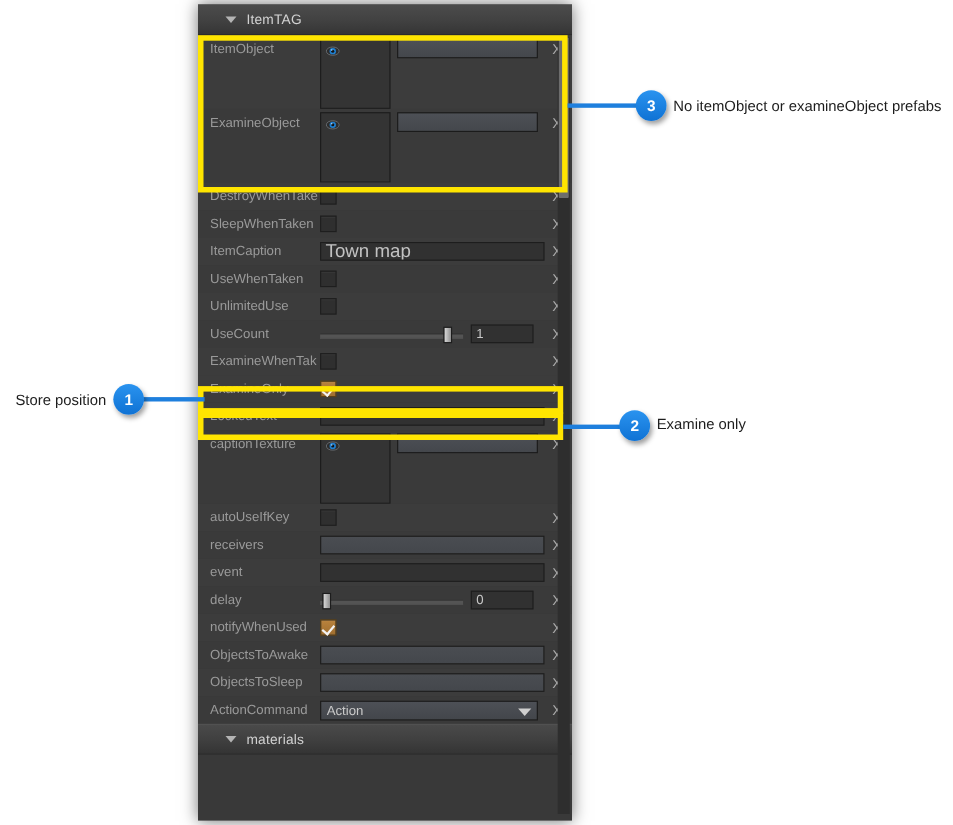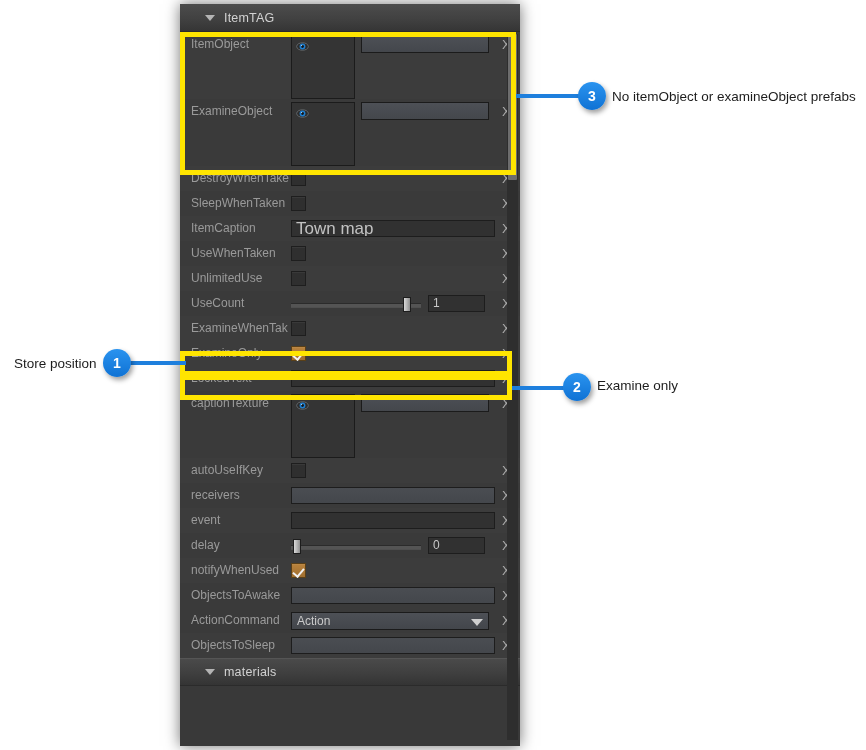--- a/index.html
+++ b/index.html
@@ -475,31 +475,31 @@
         </div>
         <div class="row-x">X</div>
       </div>
       <div class="row alt">
         <div class="row-label">ObjectsToAwake</div>
         <div class="row-field">
           <div class="tfield wide empty-light"></div>
         </div>
         <div class="row-x">X</div>
       </div>
+      <div class="row">
+        <div class="row-label">ObjectsToSleep</div>
+        <div class="row-field">
+          <div class="tfield wide empty-light"></div>
+        </div>
+        <div class="row-x">X</div>
+      </div>
       <div class="row alt">
         <div class="row-label">ActionCommand</div>
         <div class="row-field">
           <div class="dropdown"><span>Action</span><span class="dd-arrow"></span></div>
-        </div>
-        <div class="row-x">X</div>
-      </div>
-      <div class="row">
-        <div class="row-label">ObjectsToSleep</div>
-        <div class="row-field">
-          <div class="tfield wide empty-light"></div>
         </div>
         <div class="row-x">X</div>
       </div>
     </div>
 
   <div class="panel-header materials">
     <span class="foldout-arrow"></span>
     <span class="panel-title">materials</span>
   </div>
 

